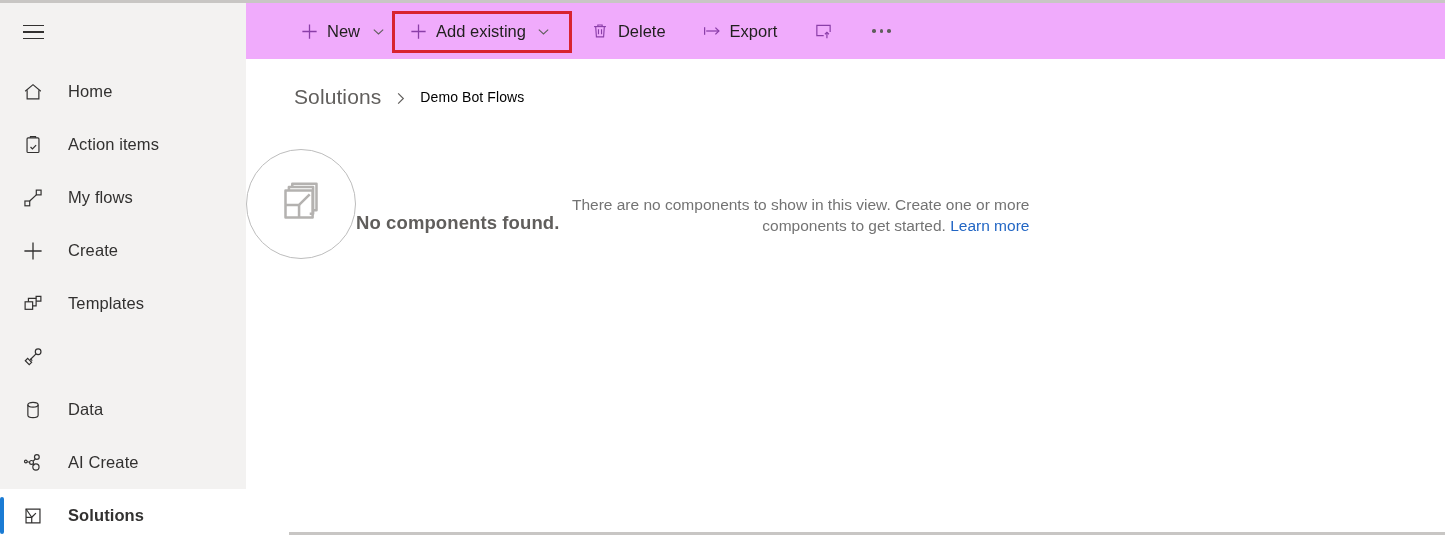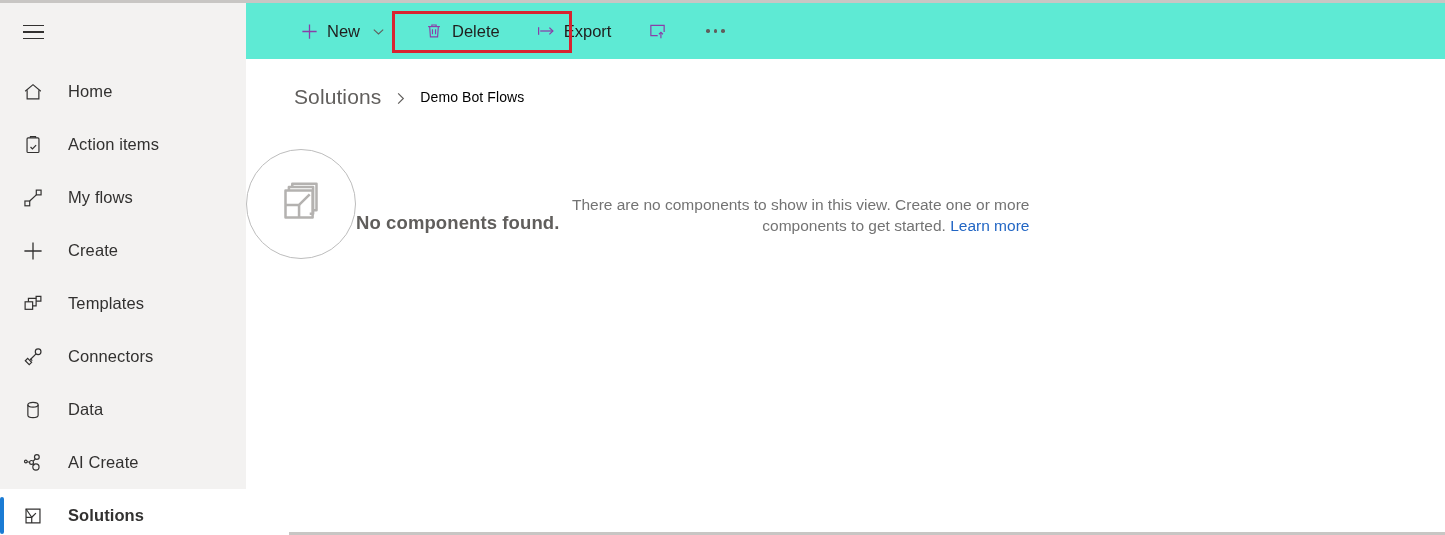--- a/index.html
+++ b/index.html
@@ -102,21 +102,21 @@
     position: absolute;
     left: 246px; top: 0;
     width: 1199px;
     height: 529px;
     background: #ffffff;
   }
 
   #toolbar {
     position: relative;
     height: 56px;
-    background: #5eead4;
+    background: #f0abfc;
     display: flex;
     align-items: center;
     padding-left: 42px;
     gap: 0px;
   }
 
   .tb-btn {
     height: 40px;
     display: flex;
     align-items: center;
@@ -302,21 +302,20 @@
 
       <div class="nav-item">
         <span class="nav-icon">
           <svg width="22" height="22" viewBox="0 0 24 24" fill="none" stroke="currentColor" stroke-width="1.3">
             <circle cx="17.6" cy="6.3" r="3.1"></circle>
             <path d="M15.3 8.6 8.9 15"></path>
             <path d="M6.2 13.5l4.3 4.3-2.6 2.6-4.3-4.3z"></path>
             <path d="M9.3 14.1l1.9 1.9"></path>
           </svg>
         </span>
-        <span class="nav-label">Connectors</span>
       </div>
 
       <div class="nav-item">
         <span class="nav-icon">
           <svg width="22" height="22" viewBox="0 0 24 24" fill="none" stroke="currentColor" stroke-width="1.3">
             <ellipse cx="12" cy="6.2" rx="5.6" ry="2.6"></ellipse>
             <path d="M6.4 6.2v11.6c0 1.44 2.5 2.6 5.6 2.6s5.6-1.16 5.6-2.6V6.2"></path>
           </svg>
         </span>
         <span class="nav-label">Data</span>
@@ -371,20 +370,33 @@
           </svg>
         </span>
         <span>New</span>
         <span class="tb-chev">
           <svg width="15" height="15" viewBox="0 0 16 16" fill="none" stroke="currentColor" stroke-width="1.15">
             <path d="M3 6l5 4.6L13 6"></path>
           </svg>
         </span>
       </div>
 
+      <div class="tb-btn">
+        <span class="tb-icon">
+          <svg width="19" height="19" viewBox="0 0 20 20" fill="none" stroke="currentColor" stroke-width="1.35">
+            <path d="M10 2.5v15M2.5 10h15"></path>
+          </svg>
+        </span>
+        <span>Add existing</span>
+        <span class="tb-chev">
+          <svg width="15" height="15" viewBox="0 0 16 16" fill="none" stroke="currentColor" stroke-width="1.15">
+            <path d="M3 6l5 4.6L13 6"></path>
+          </svg>
+        </span>
+      </div>
 
       <div class="tb-btn" style="margin-left:16px;">
         <span class="tb-icon">
           <svg width="18" height="18" viewBox="0 0 20 20" fill="none" stroke="currentColor" stroke-width="1.25">
             <path d="M3.4 5.1h13.2"></path>
             <path d="M7.6 5.1V3.4h4.8v1.7"></path>
             <path d="M5.2 5.1l0.8 11.4h8l0.8-11.4"></path>
             <path d="M8.3 8.1v5.6M11.7 8.1v5.6"></path>
           </svg>
         </span>

